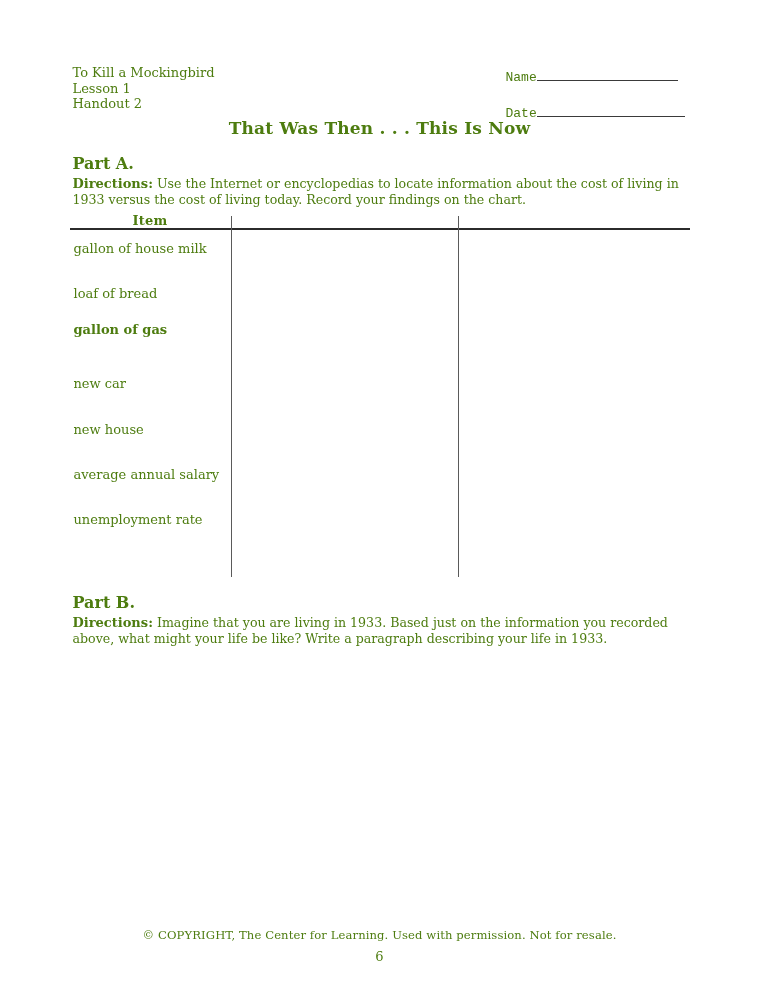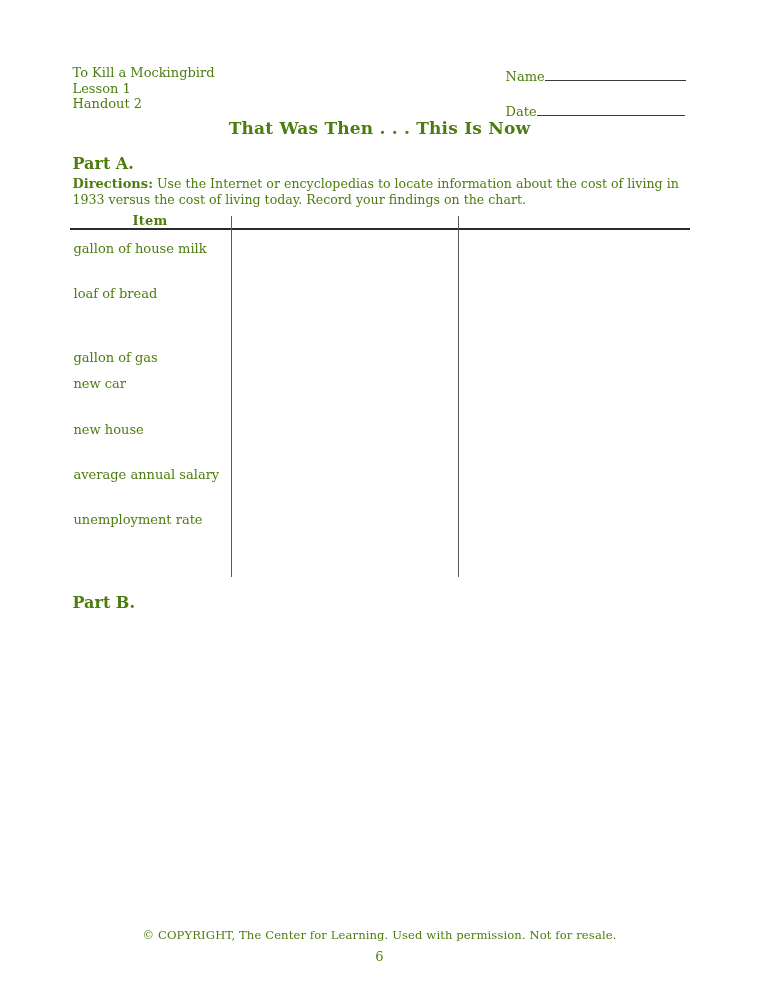--- a/index.html
+++ b/index.html
@@ -12,21 +12,21 @@
     background: #ffffff;
     font-family: "DejaVu Serif", "Liberation Serif", serif;
     color: #4d7c0f;
     overflow: hidden;
   }
   .abs { position: absolute; }
 
   
   .course-block { left: 67px; top: 53px; font-size: 13px; line-height: 15.6px; }
   .name-date-block { left: 500px; top: 55px; font-size: 13px; }
-  .nd-row { white-space: nowrap; }
+  .nd-row { white-space: nowrap; font-family: Liberation Mono, monospace; }
   .nd-row.date { margin-top: 18px; }
   .blank-line {
     display: inline-block;
     width: 141px;
     height: 14px;
     border-bottom: 1.2px solid #3a3a3a;
     vertical-align: baseline;
   }
   .blank-line.date-line { width: 148px; }
 
@@ -57,21 +57,21 @@
   .col-item { width: 161px; }
   .col-then { width: 228px; }
   .col-now  { width: 231px; }
   .tbl-header-rule { left: 64px; top: 216px; width: 620px; height: 2px; background: #2b2b2b; }
   .vline { top: 204px; height: 361px; width: 1px; background: #5a5a5a; }
   .vline-1 { left: 225px; }
   .vline-2 { left: 452px; }
   .trow { left: 68px; font-size: 13px; white-space: nowrap; }
   .trow-0 { top: 229px; }
   .trow-1 { top: 274px; }
-  .trow-2 { top: 338px; }
+  .trow-2 { top: 310px; font-weight: bold; }
   .trow-3 { top: 364px; }
   .trow-4 { top: 410px; }
   .trow-5 { top: 455px; }
   .trow-6 { top: 500px; }
 
   
   .footer-copyright {
     left: 64px; top: 916px; width: 620px;
     text-align: center; font-size: 11.6px; letter-spacing: 0.1px;
   }
@@ -117,17 +117,21 @@
 
   <div class="abs trow trow-0">gallon of house milk</div>
   <div class="abs trow trow-1">loaf of bread</div>
   <div class="abs trow trow-2">gallon of gas</div>
   <div class="abs trow trow-3">new car</div>
   <div class="abs trow trow-4">new house</div>
   <div class="abs trow trow-5">average annual salary</div>
   <div class="abs trow trow-6">unemployment rate</div>
 
   <div class="abs section-heading part-b-heading">Part B.</div>
+  <div class="abs directions directions-b">
+    <b>Directions:</b>
+    <span>Imagine that you are living in 1933. Based just on the information you recorded above, what might your life be like? Write a paragraph describing your life in 1933.</span>
+  </div>
 
   <div class="abs footer-copyright">© COPYRIGHT, The Center for Learning. Used with permission. Not for resale.</div>
   <div class="abs footer-page-number">6</div>
 
 </div>
 
 </body></html>

